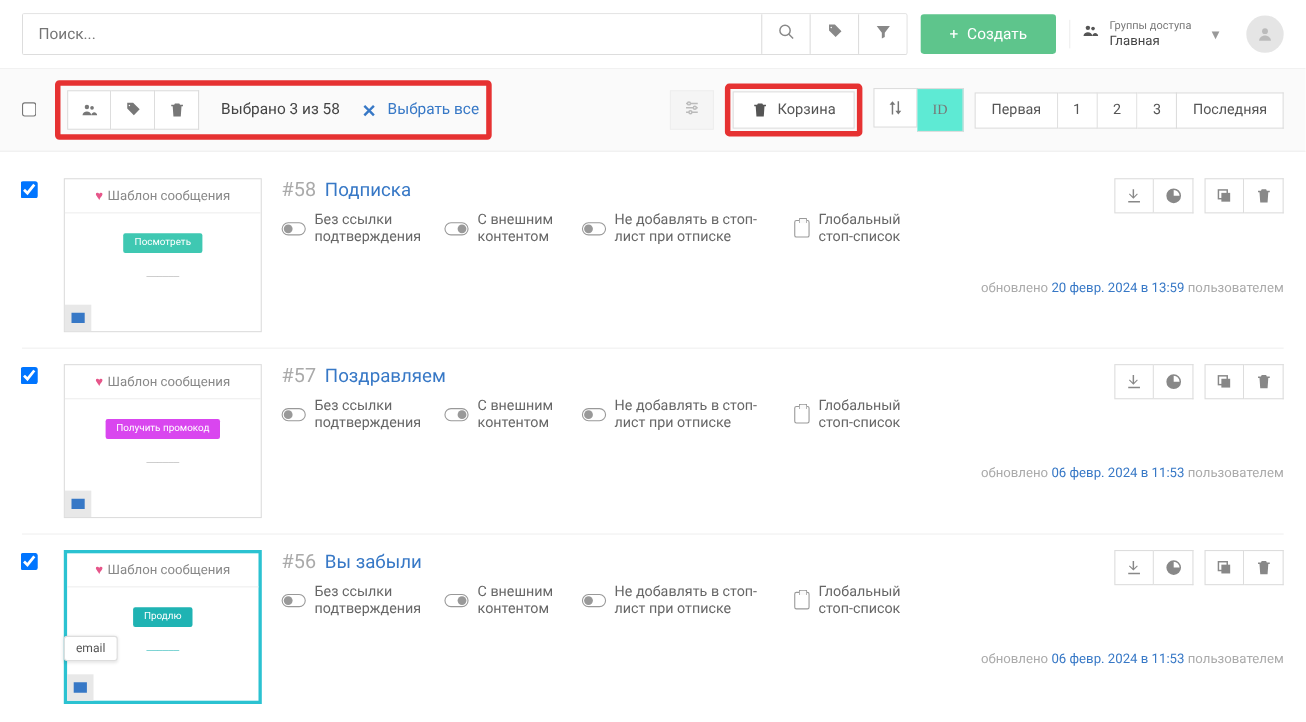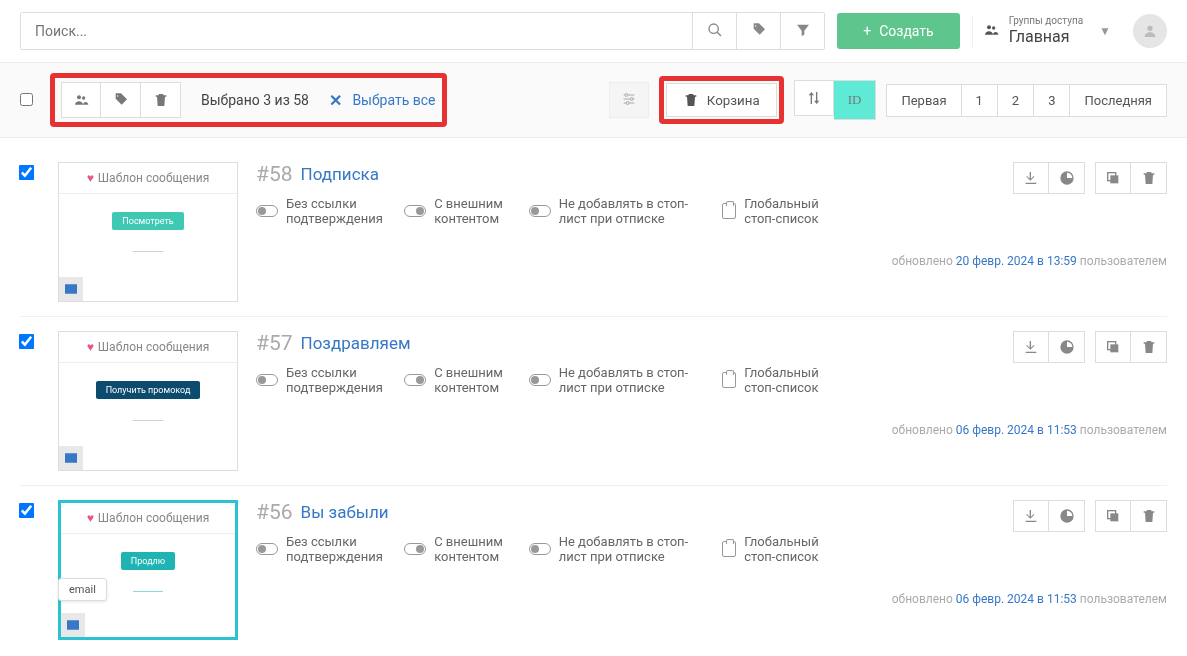--- a/index.html
+++ b/index.html
@@ -9,21 +9,21 @@
 .page-title { font-size: 26px; font-weight: 700; display: flex; align-items: center; gap: 8px; }
 .help-icon { width: 18px; height: 18px; border: 1px solid #bbb; border-radius: 50%; color: #bbb; font-size: 12px; display: flex; align-items: center; justify-content: center; }
 .search-wrap { flex: 1; display: flex; border: 1px solid #ddd; border-radius: 2px; }
 .search-input { flex: 1; border: none; padding: 10px 14px; font-size: 14px; outline: none; }
 .search-btn { width: 44px; background: #fff; border: none; border-left: 1px solid #ddd; color: #888; cursor: pointer; }
 .create-btn { background: #5ec58c; color: #fff; border: none; padding: 10px 26px; font-size: 14px; border-radius: 3px; cursor: pointer; display: flex; align-items: center; gap: 8px; }
 .access-group { display: flex; align-items: center; gap: 10px; padding: 0 10px; border-left: 1px solid #eee; }
 .access-icon { font-size: 18px; color: #555; }
 .access-text { display: flex; flex-direction: column; line-height: 1.2; }
 .access-label { font-size: 10px; color: #777; }
-.access-main { font-size: 16px; color: #444; }
+.access-main { font-size: 12px; color: #444; }
 .access-chevron { color: #999; font-size: 12px; margin-left: 6px; }
 .avatar { width: 34px; height: 34px; border-radius: 50%; background: #e5e5e5; display: flex; align-items: center; justify-content: center; color: #bbb; }
 
 .toolbar { display: flex; align-items: center; padding: 10px 20px; gap: 10px; background: #fafafa; border-bottom: 1px solid #eee; }
 .toolbar-left-check { width: 20px; }
 .red-box { border: 5px solid #e63232; border-radius: 4px; padding: 4px 6px; display: flex; align-items: center; gap: 10px; }
 .btn-group { display: flex; }
 .btn-icon { width: 40px; height: 36px; border: 1px solid #ddd; background: #fff; color: #777; cursor: pointer; display: flex; align-items: center; justify-content: center; }
 .btn-group .btn-icon + .btn-icon { border-left: none; }
 .selection-text { font-size: 14px; color: #444; margin: 0 10px; }
@@ -41,30 +41,30 @@
 .list { padding: 10px 20px; }
 .row { display: flex; gap: 18px; padding: 14px 0; border-bottom: 1px solid #f0f0f0; align-items: flex-start; }
 .row-check { width: 20px; padding-top: 2px; flex-shrink: 0; }
 .row-check input { transform: scale(1.2); }
 .thumb { width: 180px; height: 140px; border: 1px solid #ddd; background: #fff; position: relative; flex-shrink: 0; }
 .thumb.teal { border: 3px solid #2bc2d1; }
 .thumb-header { text-align: center; font-size: 12px; color: #888; padding: 8px 4px; border-bottom: 1px solid #eee; }
 .thumb-heart { color: #e6568a; margin-right: 4px; }
 .thumb-body { display: flex; justify-content: center; padding: 18px 0; }
 .thumb-btn { background: #3fc8b2; color: #fff; font-size: 9px; padding: 4px 10px; border-radius: 2px; }
-.thumb-btn.green2 { background: #0c4a6e; }
+.thumb-btn.green2 { background: #d946ef; }
 .thumb-btn.teal2 { background: #1fb3b3; }
 .thumb-footer { text-align: center; font-size: 7px; color: #aaa; }
 .thumb-footer.teal-text { color: #1fb3b3; }
 .thumb-badge { position: absolute; bottom: 0; left: 0; width: 24px; height: 24px; background: #e8e8e8; display: flex; align-items: center; justify-content: center; color: #3778c6; font-size: 13px; }
 .tooltip-email { position: absolute; top: 578px; left: 58px; background: #fff; border: 1px solid #ddd; border-radius: 3px; padding: 4px 10px; font-size: 11px; color: #555; box-shadow: 0 1px 3px rgba(0,0,0,0.1); }
 
 .row-content { flex: 1; }
 .row-title-line { display: flex; align-items: center; gap: 8px; margin-bottom: 10px; }
-.row-id { color: #aaa; font-size: 21px; }
+.row-id { color: #aaa; font-size: 18px; }
 .row-title { color: #3778c6; font-size: 17px; cursor: pointer; }
 .flags { display: flex; flex-direction: row; gap: 8px; font-size: 13px; color: #666; }
 .flag { display: flex; align-items: center; gap: 8px; }
 .toggle-icon { width: 22px; height: 12px; border: 1.5px solid #999; border-radius: 10px; position: relative; flex-shrink: 0; }
 .toggle-icon::after { content: ""; position: absolute; width: 8px; height: 8px; background: #999; border-radius: 50%; top: 0.5px; left: 1px; }
 .toggle-icon.on::after { left: auto; right: 1px; }
 .clipboard-icon { width: 14px; height: 16px; border: 1.5px solid #999; border-radius: 2px; position: relative; flex-shrink: 0; }
 .clipboard-icon::before { content: ""; position: absolute; top: -3px; left: 3px; width: 6px; height: 4px; border: 1.5px solid #999; border-bottom: none; border-radius: 2px 2px 0 0; background: #fafafa; }
 
 .row-right { display: flex; flex-direction: column; align-items: flex-end; gap: 60px; flex-shrink: 0; }

